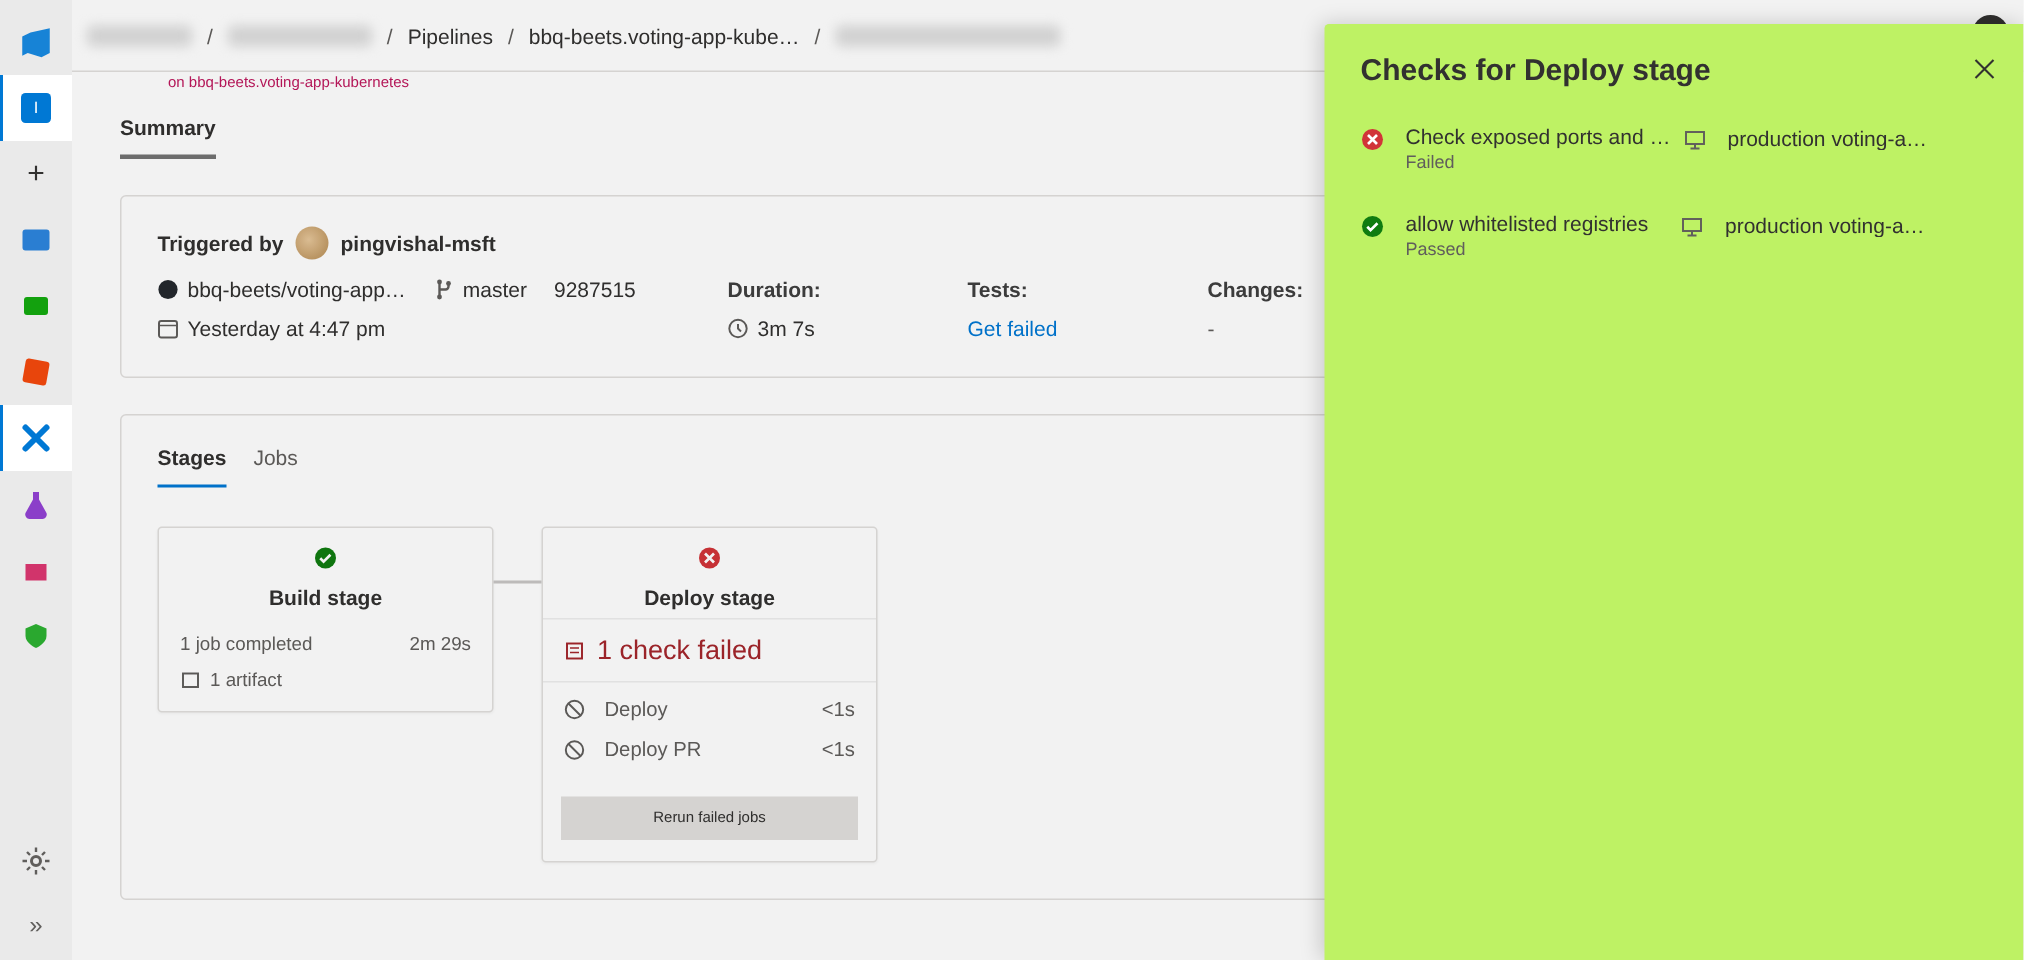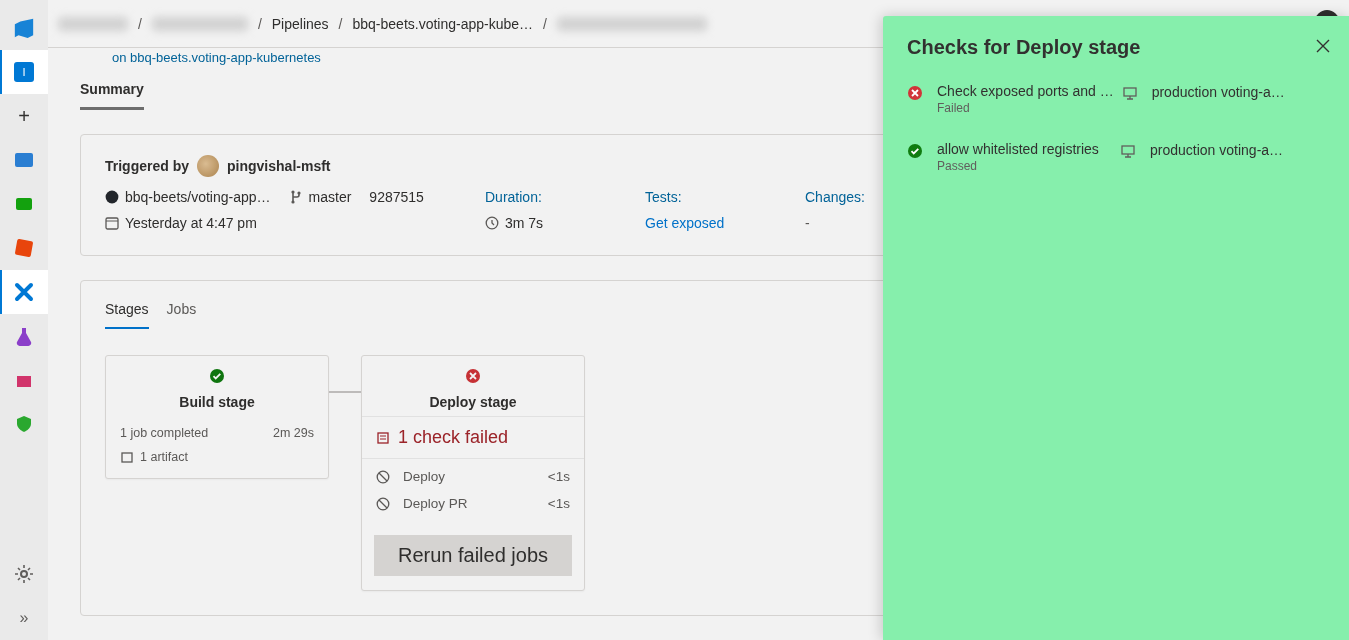--- a/index.html
+++ b/index.html
@@ -18,55 +18,55 @@
   .crumbs { display:flex; align-items:center; gap:10px; color:#323130; font-size:14px; }
   .crumbs .blur { filter:blur(4px); color:#555; background:#ddd; border-radius:4px; height:14px; }
   .crumbs .sep { color:#605e5c; }
   .topbar .avatar { width:24px; height:24px; border-radius:50%; background:#323130; position:absolute; right:10px; top:10px; }
 
   
   .scrim { position:absolute; left:48px; top:0; right:0; bottom:0; background:rgba(0,0,0,0.05); }
 
   
   .main { position:absolute; left:48px; top:0; right:0; bottom:0; padding-top:48px; }
-  .subrow { padding:2px 0 8px 64px; color:#0369a1; font-size:13px; }
+  .subrow { padding:2px 0 8px 64px; color:#be185d; font-size:10px; }
   .tabs { display:flex; gap:0; padding-left:32px; }
   .tab { padding:8px 0 10px; margin-right:28px; color:#323130; cursor:pointer; }
   .tab.active { font-weight:600; border-bottom:3px solid #737373; }
 
   .card { margin:24px 32px 0 32px; border:1px solid #e1dfdd; border-radius:4px; padding:20px 24px 24px; }
   .card-lg { min-height:320px; }
 
   .trigger-row { display:flex; align-items:center; gap:8px; font-weight:600; margin-bottom:12px; }
   .avatar-small { width:22px; height:22px; border-radius:50%; background:radial-gradient(circle at 40% 40%, #e6c69a, #b58b52); display:inline-block; }
   .meta-grid { display:grid; grid-template-columns: 380px 160px 160px 140px; row-gap:10px; column-gap:0; color:#323130; font-size:14px; }
-  .meta-label { color:#0369a1; }
+  .meta-label { color:#404040;font-weight:bold; }
   .meta-row1 { display:flex; align-items:center; gap:18px; }
   .inline-ic { display:inline-flex; align-items:center; gap:6px; color:#323130; }
   .link { color:#0078d4; cursor:pointer; }
   .dim { color:#605e5c; }
 
   .section-tabs { display:flex; gap:18px; margin-bottom:4px; }
   .section-tab { padding-bottom:10px; cursor:pointer; color:#605e5c; }
-  .section-tab.active { font-weight:400; color:#323130; border-bottom:2px solid #0078d4; }
+  .section-tab.active { font-weight:700; color:#323130; border-bottom:2px solid #0078d4; }
 
   .stage-row { display:flex; align-items:flex-start; gap:32px; margin-top:26px; position:relative; }
   .stage-card { border:1px solid #e1dfdd; border-radius:3px; background:#fff; width:224px; box-shadow:0 1px 2px rgba(0,0,0,0.04); }
   .stage-card .hdr { display:flex; align-items:center; gap:10px; padding:12px 14px 6px; font-weight:600;flex-direction:column; }
   .stage-card .body { padding:4px 14px 14px; font-size:12.5px; color:#605e5c; }
   .stage-card .body .srow { display:flex; justify-content:space-between; align-items:center; margin-top:6px; }
   .stage-card.deploy .checks { padding:10px 14px; color:#a4262c; display:flex; align-items:center; gap:8px; font-size:18px; border-top:1px solid #eee; border-bottom:1px solid #eee; }
   .stage-card .joblist { padding:4px 14px 14px; }
   .stage-card .jobrow { display:flex; align-items:center; justify-content:space-between; padding:6px 0; color:#323130; font-size:13.5px; }
   .stage-card .jobrow .lhs { display:flex; align-items:center; gap:13px; color:#605e5c; }
-  .rerun { margin:4px 12px 14px; background:#e1dfdd; text-align:center; padding:9px 0; font-size:20px; cursor:pointer; }
+  .rerun { margin:4px 12px 14px; background:#e1dfdd; text-align:center; padding:9px 0; font-size:10px; cursor:pointer; }
   .connector { position:absolute; left:224px; top:36px; width:32px; height:2px; background:#c8c6c4; }
 
   
-  .panel { position:absolute; right:0; top:16px; width:466px; bottom:0; background:#86efac; box-shadow:-2px 0 14px rgba(0,0,0,0.18); border-radius:3px 0 0 0; padding:20px 24px; }
+  .panel { position:absolute; right:0; top:16px; width:466px; bottom:0; background:#bef264; box-shadow:-2px 0 14px rgba(0,0,0,0.18); border-radius:3px 0 0 0; padding:20px 24px; }
   .panel h2 { font-size:20px; font-weight:600; margin-bottom:24px; }
   .panel .close { position:absolute; right:18px; top:22px; cursor:pointer; color:#323130; }
   .check-row { display:grid; grid-template-columns:22px 1fr 22px 1fr; column-gap:8px; align-items:flex-start; margin-bottom:26px; }
   .check-row .title { font-size:14px; color:#323130; white-space:nowrap; overflow:hidden; text-overflow:ellipsis; }
   .check-row .sub { font-size:12px; color:#605e5c; margin-top:2px; }
   .env-name { color:#323130; font-size:14px; padding-top:1px; white-space:nowrap; overflow:hidden; text-overflow:ellipsis; }
   svg { display:block; }
 </style>
 </head>
 <body>
@@ -207,21 +207,21 @@
           </svg>
         <span>Yesterday at 4:47 pm</span>
       </div>
       <div class="inline-ic">
         <svg width="14" height="14">
             <circle cx="7" cy="7" r="5.8" fill="none" stroke="#605e5c" stroke-width="1.3"></circle>
             <path d="M7 4v3l2 2" stroke="#605e5c" fill="none" stroke-width="1.3"></path>
           </svg>
         <span>3m 7s</span>
       </div>
-      <div class="link">Get exposed</div>
+      <div class="link">Get failed</div>
       <div class="dim">-</div>
     </div>
   </div>
 
   <div class="card card-lg">
     <div class="section-tabs">
       <div class="section-tab active">Stages</div>
       <div class="section-tab">Jobs</div>
     </div>
 

